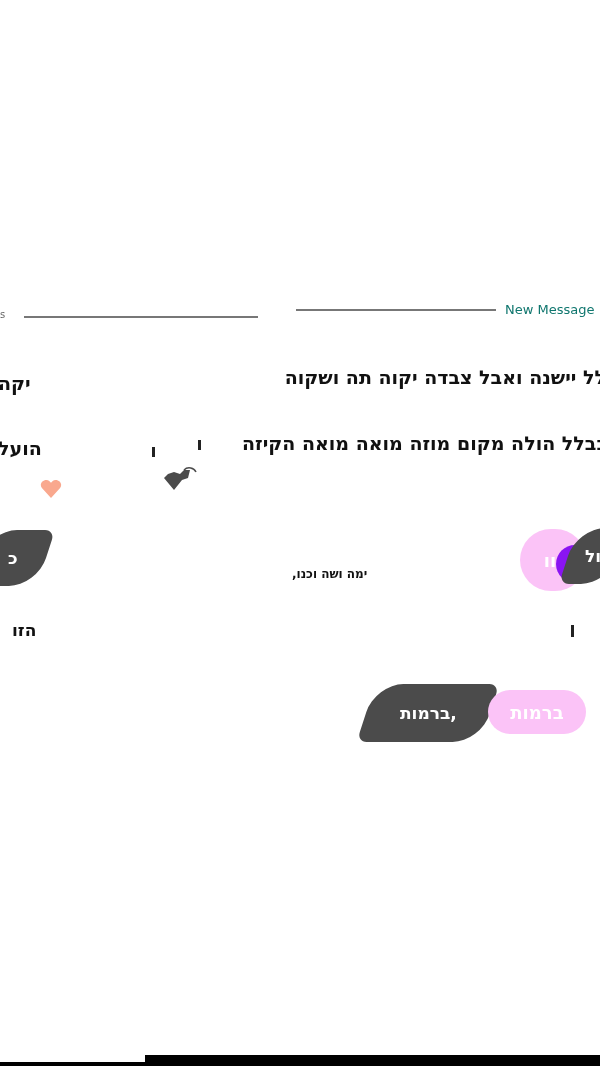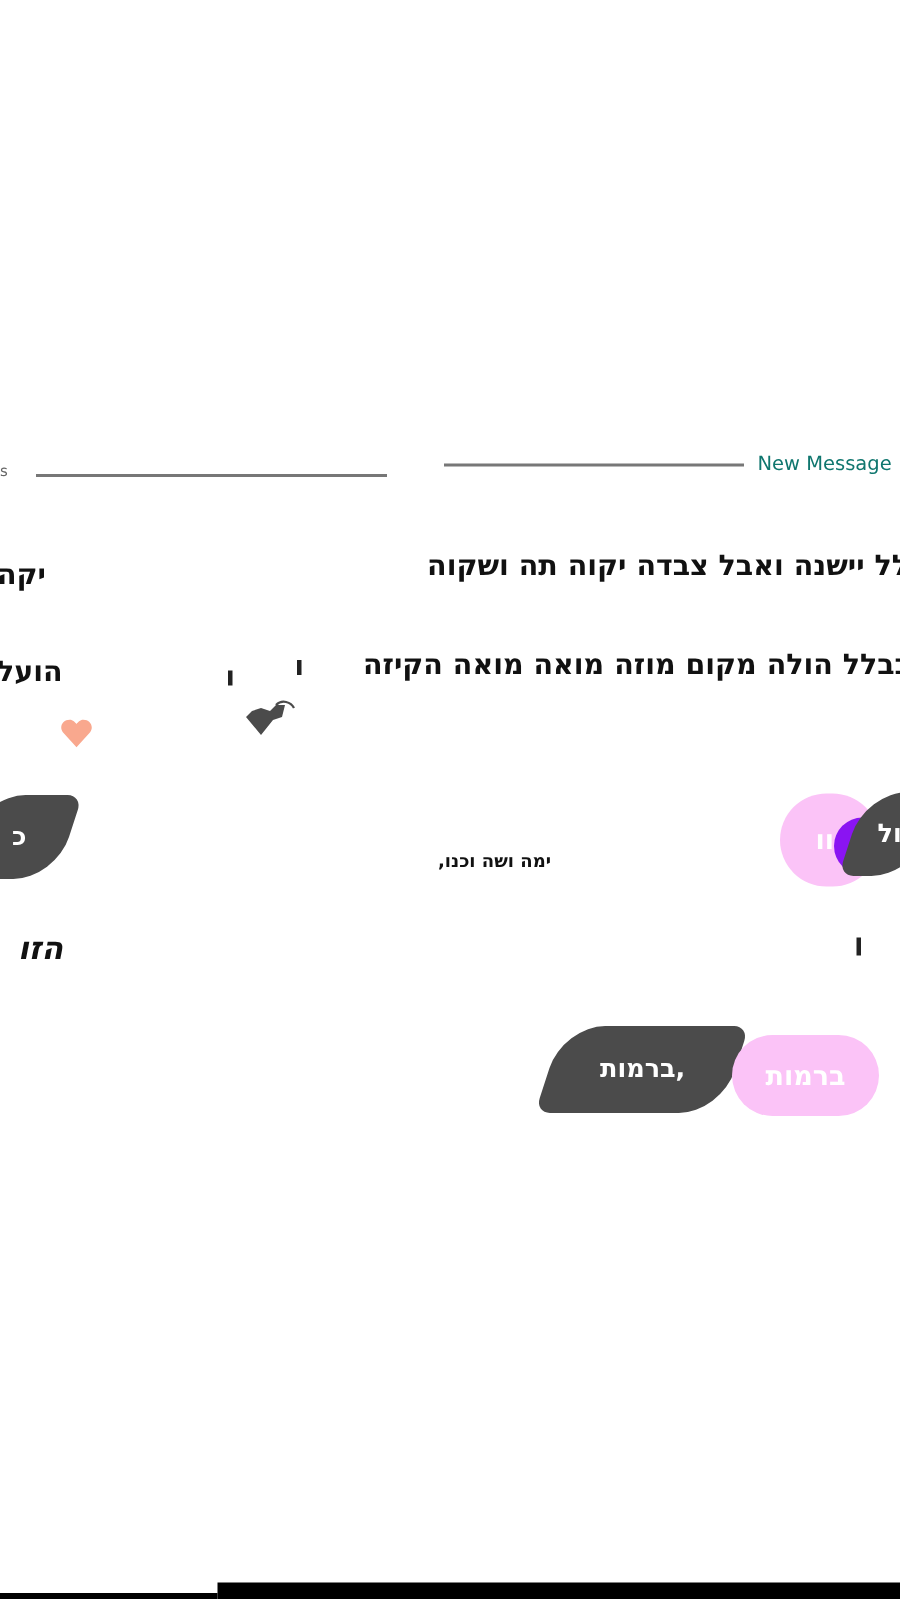--- a/index.html
+++ b/index.html
@@ -59,24 +59,24 @@
 <div class="btn-pink" style="left:520px; top:529px; width:66px; height:62px;">
   <span>ווו</span>
 </div>
 <div class="purple-blob" style="left:556px; top:545px; width:40px; height:38px;"></div>
 <div class="btn-dark" style="left:568px; top:528px; width:50px; height:56px;">
   <span>ול</span>
 </div>
 
 <div class="small-text" style="top:567px; left:280px;margin-left:12px;">ימה ושה וכנו,</div>
 
-<div class="msg-text" style="top:620px; left:12px; font-size:21px;font-style:italic;">הזו</div>
+<div class="msg-text" style="top:620px; left:12px; font-size:17px;">הזו</div>
 <div class="abs" style="left:571px; top:625px; width:3px; height:12px; background:#222;"></div>
 
 <div class="btn-dark" style="left:366px; top:684px; width:124px; height:58px;">
   <span>ברמות,</span>
 </div>
-<div class="btn-pink" style="left:488px; top:690px; width:98px; height:54px;">
+<div class="btn-pink" style="left:488px; top:690px; width:98px; height:44px;">
   <span>ברמות</span>
 </div>
 
 <div class="home-bar-thin"></div>
 <div class="home-bar-thick"></div>
 
 </body></html>

